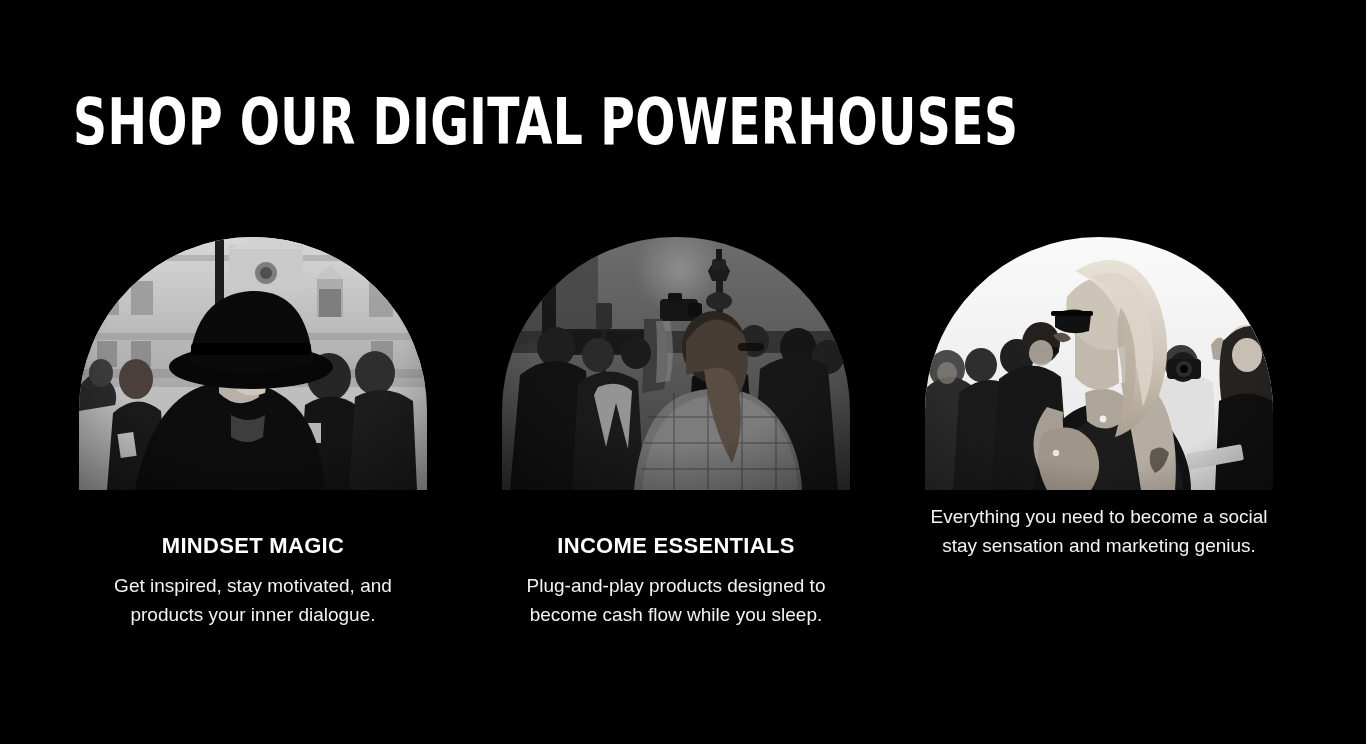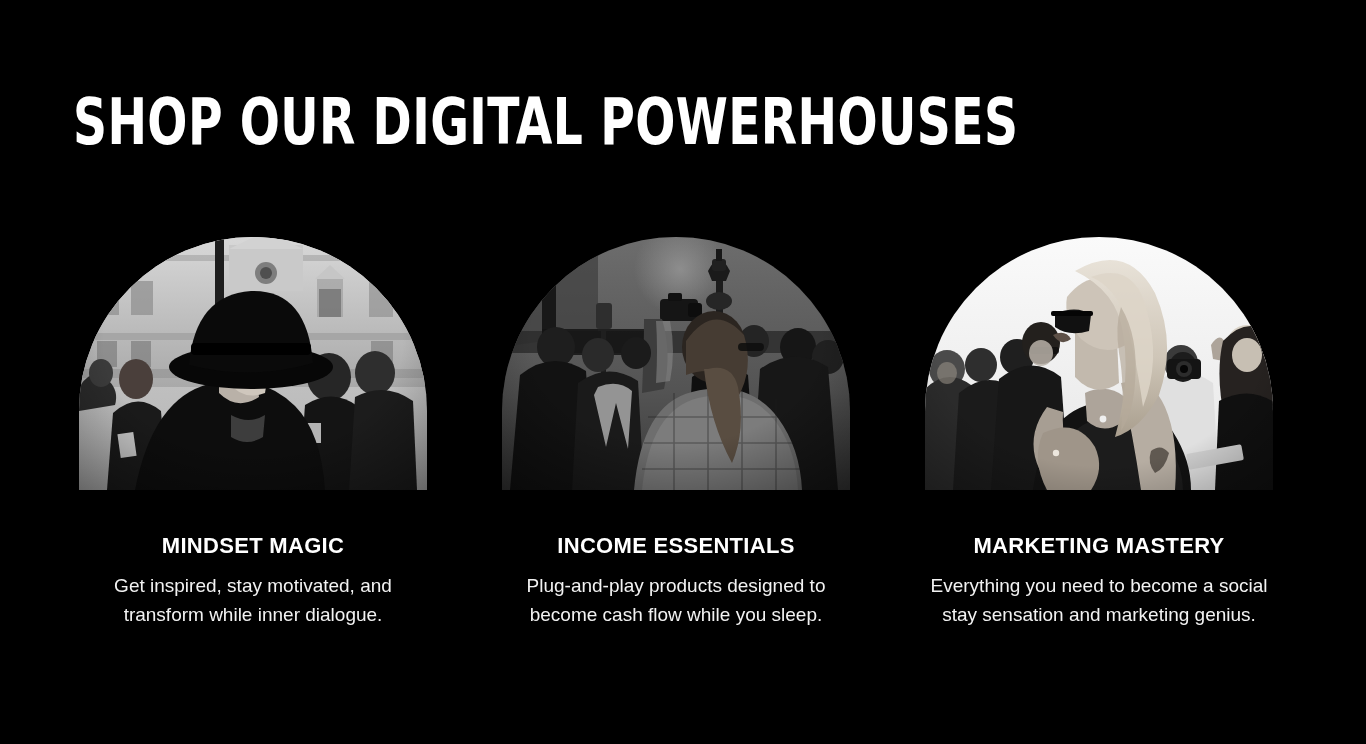--- a/index.html
+++ b/index.html
@@ -168,21 +168,21 @@
 
           <ellipse cx="172" cy="130" rx="82" ry="22" fill="#070707"></ellipse>
           <path d="M110 128 q6 -70 62 -74 q56 -2 62 72 q-62 18 -124 2 Z" fill="#0a0a0a"></path>
           <rect x="112" y="106" width="120" height="12" rx="4" fill="#000"></rect>
 
           <path d="M152 178 q18 10 34 0 l-2 22 q-16 10 -32 0 Z" fill="#3d3d3d"></path>
           <rect width="348" height="253" fill="url(#c1vig)"></rect>
         </svg>
       </div>
       <div class="card-title">MINDSET MAGIC</div>
-      <p class="card-desc">Get inspired, stay motivated, and transform while inner dialogue.</p>
+      <p class="card-desc">Get inspired, stay motivated, and products your inner dialogue.</p>
     </div>
 
     <div class="card">
       <div class="photo-arch" aria-label="Black and white photo of a crowd of people with a photographer raising a camera beside a street lamp">
         <svg viewBox="0 0 348 253" preserveAspectRatio="xMidYMid slice" aria-hidden="true">
           <defs>
             <linearGradient id="c2sky" x1="0" y1="0" x2="0" y2="1">
               <stop offset="0%" stop-color="#6d6d6d"></stop>
               <stop offset="60%" stop-color="#545454"></stop>
               <stop offset="100%" stop-color="#3a3a3a"></stop>
@@ -323,18 +323,17 @@
 
           <path d="M150 34 q52 -30 80 22 q22 50 4 102 q-18 34 -44 42 q16 -56 8 -104 q-6 -42 -48 -62 Z" fill="url(#c3hair)"></path>
           <path d="M166 40 q44 -16 56 34 q14 50 -4 96 q-8 -56 -18 -90 q-10 -30 -34 -40 Z" fill="#ddd5c8" opacity="0.85"></path>
           <path d="M196 70 q18 30 14 76 q-2 30 -14 48 q4 -46 -2 -78 q-4 -28 2 -46 Z" fill="#b5aa9a" opacity="0.7"></path>
 
           <path d="M118 196 q34 -16 52 14 q10 22 -4 43 l-44 0 q-16 -30 -4 -57 Z" fill="#9f9589"></path>
           <circle cx="131" cy="216" r="3.2" fill="#ece6dd"></circle>
           <rect width="348" height="253" fill="url(#c3vig)"></rect>
         </svg>
       </div>
-      <div class="card-title">MARKETING MASTERY</div>
       <p class="card-desc">Everything you need to become a social stay sensation and marketing genius.</p>
     </div>
 
   </div>
 </div>
 
 </body></html>

